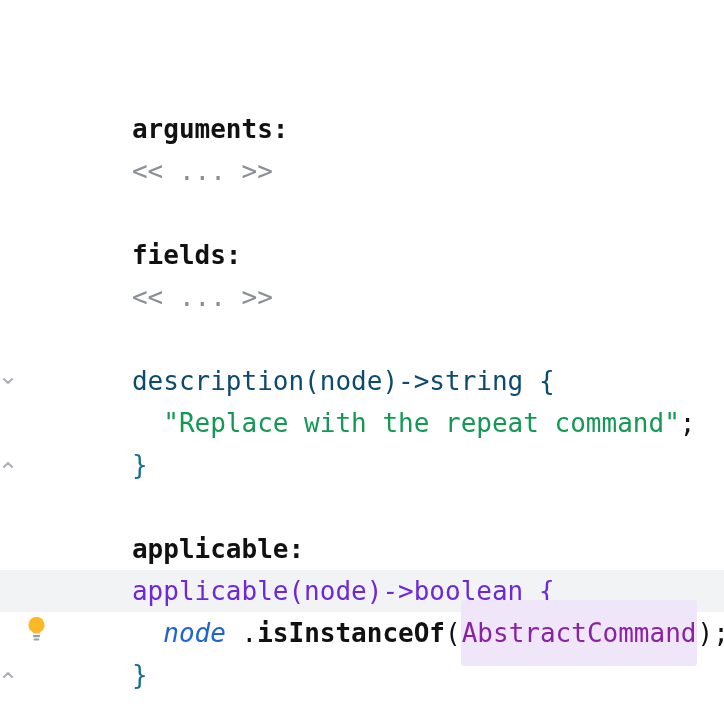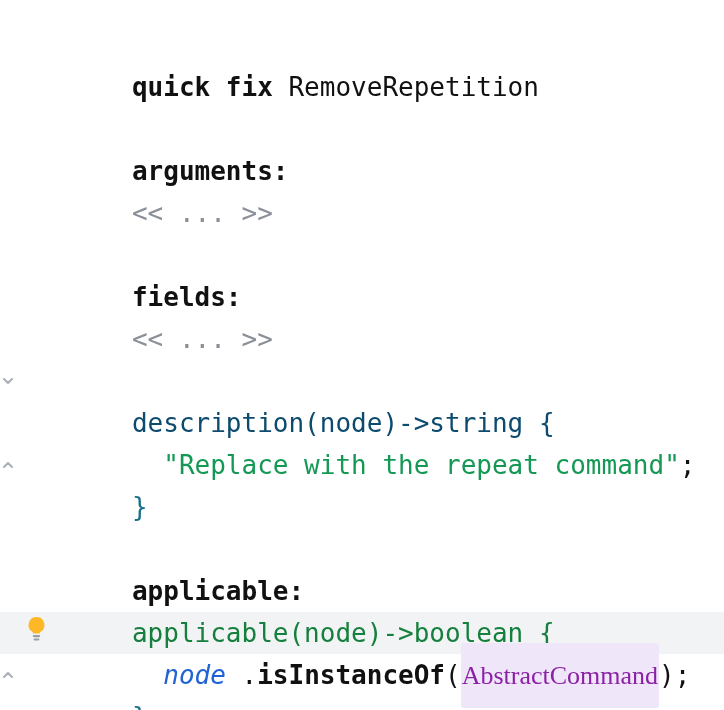--- a/index.html
+++ b/index.html
@@ -24,21 +24,21 @@
     color: #111111;
   }
   .t { white-space: pre; }
   .bold { font-weight: bold; }
   .italic { font-style: italic; }
   .gutter-icon { position: absolute; left: 1px; width: 14px; height: 14px; }
   .fold-1 { top: 374px; }
   .fold-2 { top: 458px; }
   .fold-3 { top: 668px; }
   .bulb { position: absolute; left: 27px; top: 616px; width: 19px; height: 26px; }
-  .hl-pad { border-radius: 3px; padding: 18px 1px; font-family: Liberation Serif, serif; }
+  .hl-pad { border-radius: 3px; padding: 18px 1px; }
 </style>
 </head>
 <body>
 
 <div class="editor">
 
   <svg class="gutter-icon fold-1" viewBox="0 0 14 14">
     <path d="M3 5 L7 9 L11 5" stroke="#A9AEB7" stroke-width="2" fill="none" stroke-linecap="round" stroke-linejoin="round"></path>
   </svg>
   <svg class="gutter-icon fold-2" viewBox="0 0 14 14">
@@ -49,23 +49,20 @@
   </svg>
 
   <svg class="bulb" viewBox="0 0 19 26">
     <path d="M9.5 1 a8 8 0 0 1 4.9 14.3 c-1 .8-1.7 1.4-1.7 2.2 H6.3 c0-.8-.7-1.4-1.7-2.2 A8 8 0 0 1 9.5 1 z" fill="#FCB827"></path>
     <rect x="5.8" y="19" width="7.4" height="2.2" rx="1.1" fill="#9AA0A6"></rect>
     <rect x="6.6" y="22.4" width="5.8" height="2.2" rx="1.1" fill="#9AA0A6"></rect>
   </svg>
 
   <div class="lines">
 
-    <div class="line">
-      <span class="t bold" style="color: rgb(17, 17, 17);">quick fix </span><span class="t" style="color: rgb(17, 17, 17);">RemoveRepetition</span>
-    </div>
 
     <div class="line"></div>
 
     <div class="line">
       <span class="t bold" style="color: rgb(17, 17, 17); margin-top: 31px;">arguments:</span>
     </div>
 
     <div class="line">
       <span class="t" style="color: rgb(138, 143, 152);">&lt;&lt; ... &gt;&gt;</span>
     </div>
@@ -94,21 +91,21 @@
       <span class="t" style="color: rgb(23, 112, 138);">}</span>
     </div>
 
     <div class="line"></div>
 
     <div class="line">
       <span class="t bold" style="color: rgb(17, 17, 17); margin-top: 13px;">applicable:</span>
     </div>
 
     <div class="line">
-      <span class="t" style="color: #15803d;">applicable(node)-&gt;boolean {</span>
+      <span class="t" style="color: #6d28d9;">applicable(node)-&gt;boolean {</span>
     </div>
 
     <div class="line" style="background-color: rgb(242, 243, 245);">
       <span class="t" style="color: rgb(17, 17, 17);">  </span><span class="t italic" style="color: rgb(32, 100, 212);">node</span><span class="t" style="color: rgb(17, 17, 17);"> .</span><span class="t bold" style="color: rgb(17, 17, 17);">isInstanceOf</span><span class="t" style="color: rgb(17, 17, 17);">(</span><span class="t hl-pad" style="color: rgb(139, 33, 165); background-color: rgb(239, 231, 249);">AbstractCommand</span><span class="t" style="color: rgb(17, 17, 17);">);</span>
     </div>
 
     <div class="line">
       <span class="t" style="color: rgb(23, 112, 138);">}</span>
     </div>
 

